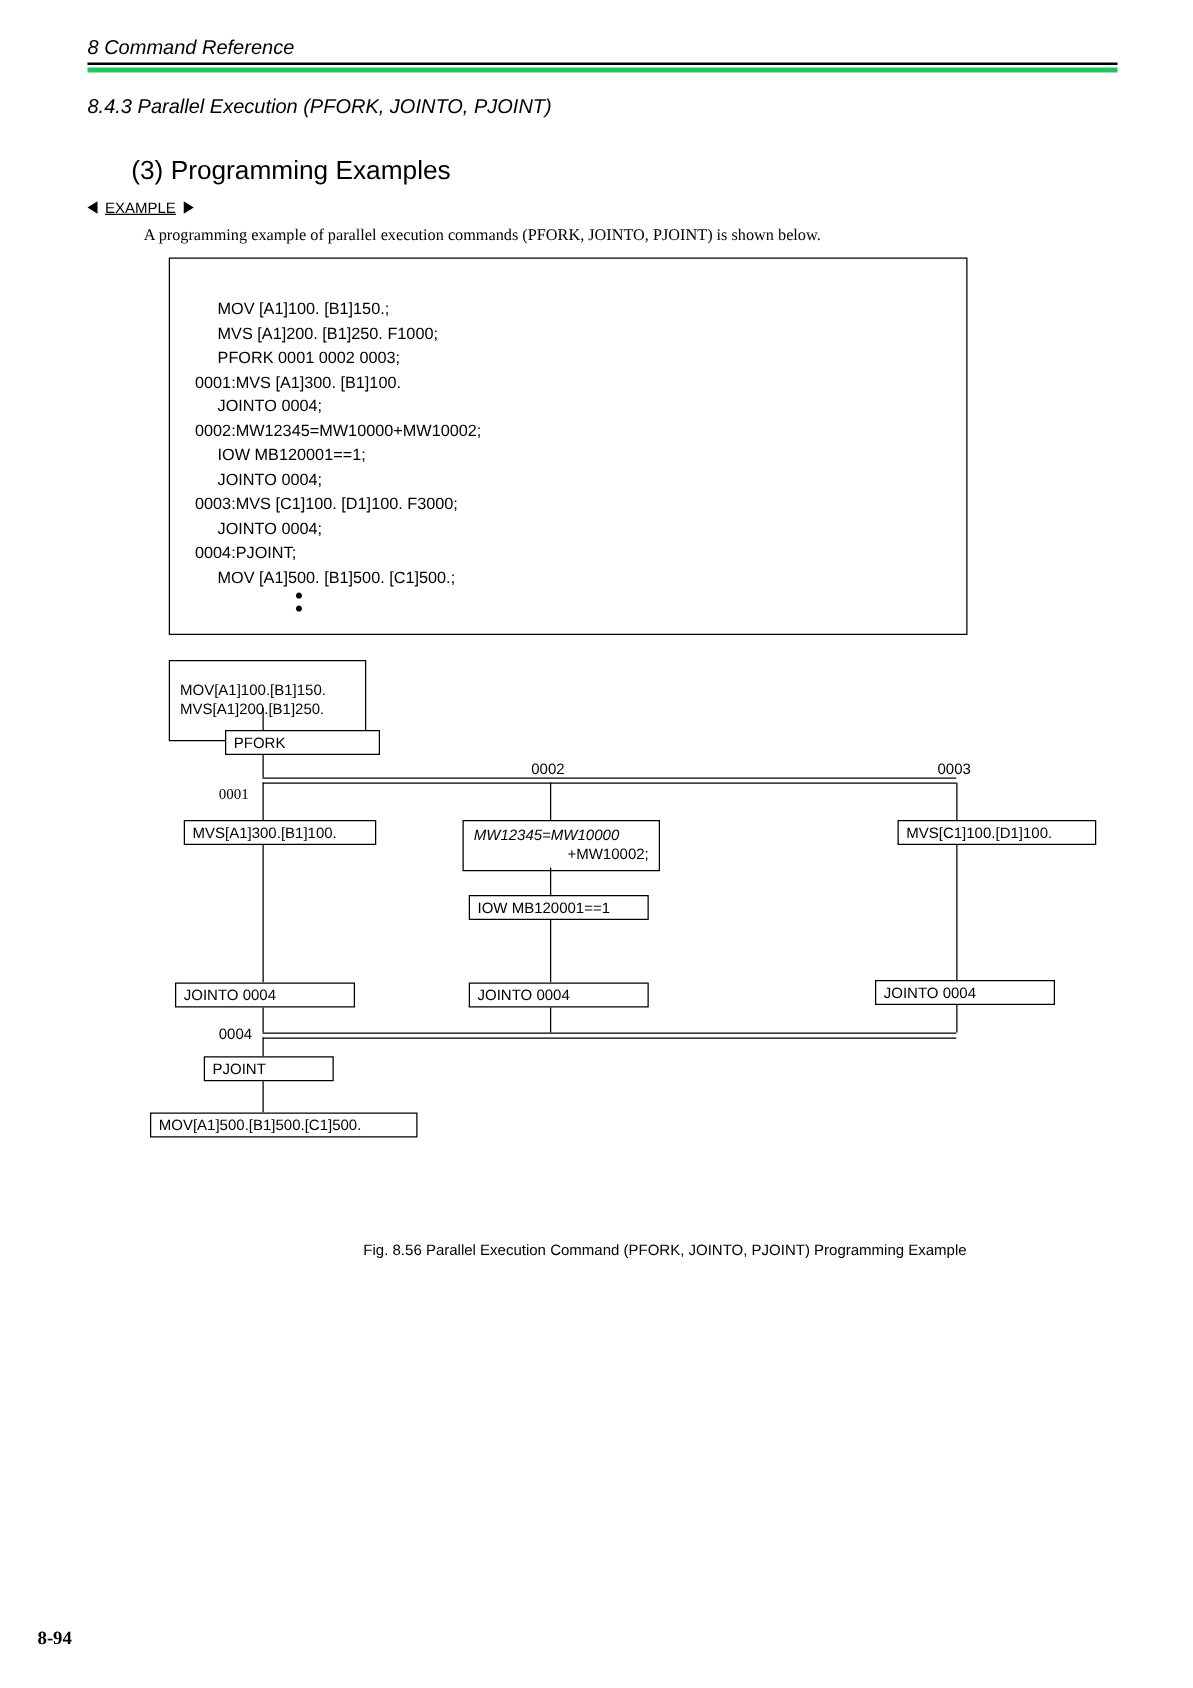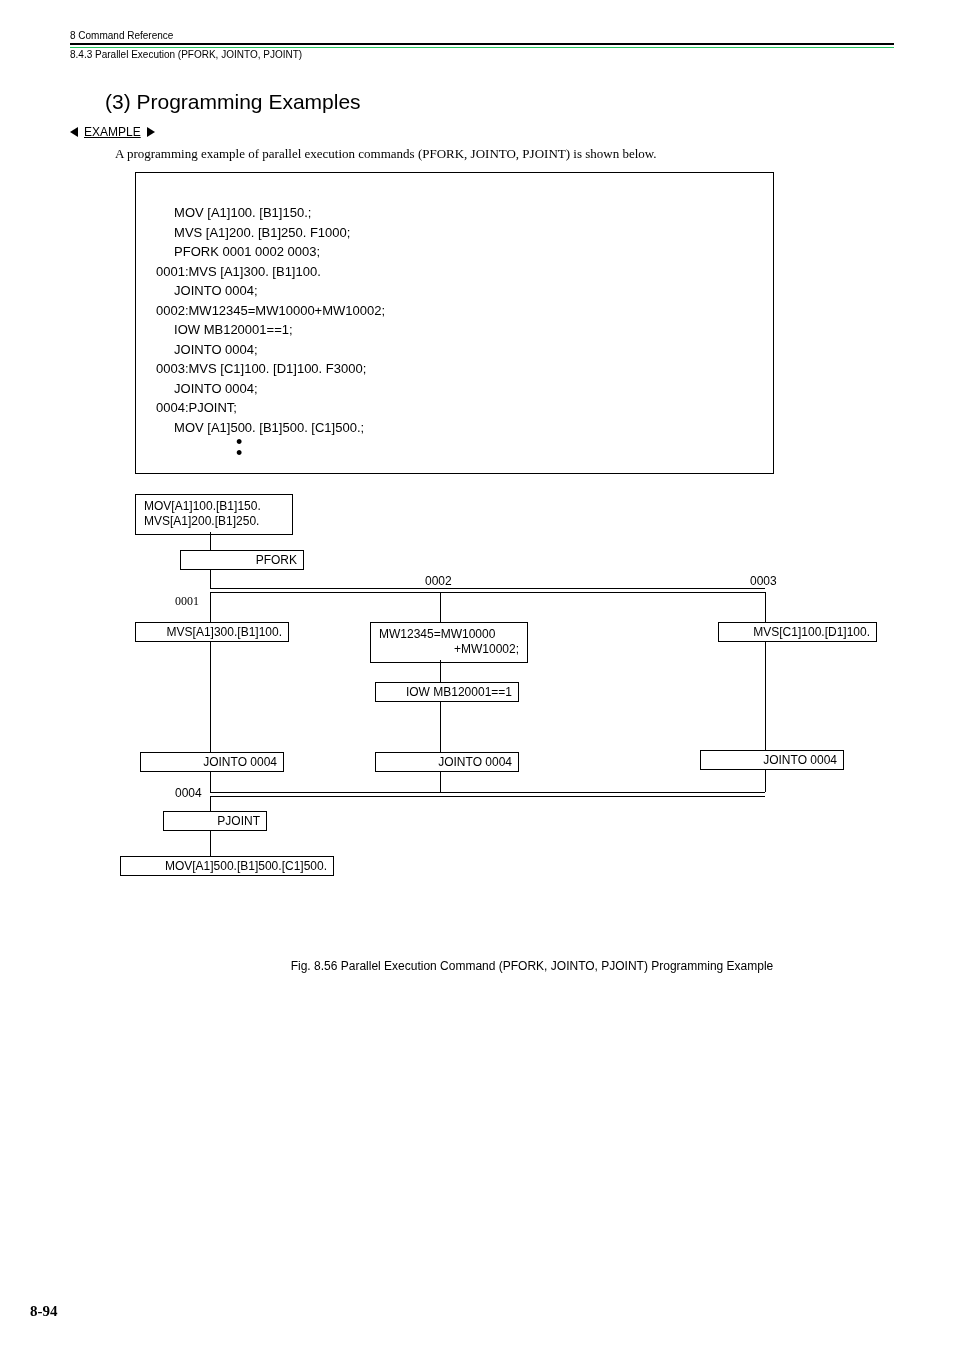--- a/index.html
+++ b/index.html
@@ -8,33 +8,34 @@
     font-family: "Times New Roman", serif;
     background: #fff;
     width: 954px;
     min-height: 1350px;
     position: relative;
     box-sizing: border-box;
     padding: 30px 60px 30px 70px;
   }
   .header-block {
     font-family: Arial, sans-serif;
-    font-size: 10px;
+    font-size: 16px;
     margin-bottom: 30px;
+    font-style: italic;
   }
   .header-top {
     padding-bottom: 2px;
   }
   .header-rule {
     border-bottom: 2px solid #000;
     margin-bottom: 2px;
   }
   .header-sub {
-    padding-top: 1px;
-    border-top: 1px solid #22c55e;
+    padding-top: 19px;
+    border-top: 4px solid #22c55e;
   }
   .section-title {
     font-family: Arial, sans-serif;
     font-size: 21px;
     margin-left: 35px;
     margin-top: 25px;
     margin-bottom: 8px;
   }
   .example-label {
     display: inline-block;
@@ -87,21 +88,21 @@
     width: 780px;
     height: 440px;
     margin-left: 45px;
     font-family: Arial, sans-serif;
     font-size: 12px;
   }
   .dbox {
     position: absolute;
     border: 1px solid #000;
     background: #fff;
-    text-align: right;
+    text-align: left;
     padding: 2px 6px;
     white-space: nowrap;
   }
   .dlabel {
     position: absolute;
     white-space: nowrap;
   }
   .vline { position: absolute; width: 1px; background: #000; }
   .hline { position: absolute; height: 1px; background: #000; }
 
@@ -152,21 +153,21 @@
   <div class="line">0003:MVS [C1]100. [D1]100. F3000;</div>
   <div class="line">     JOINTO 0004;</div>
   <div class="line">0004:PJOINT;</div>
   <div class="line">     MOV [A1]500. [B1]500. [C1]500.;</div>
   <div class="dots">•</div>
   <div class="dots">•</div>
 </div>
 
 <div class="diagram">
 
-  <div class="dbox" style="left:20px; top:0; width:140px; text-align:left; padding:4px 8px; line-height:1.3;">
+  <div class="dbox" style="left:20px; top:0; width:140px; text-align:left; padding:16px 8px; line-height:1.3;">
     <div>MOV[A1]100.[B1]150.</div>
     <div>MVS[A1]200.[B1]250.</div>
   </div>
   <div class="vline" style="left:95px; top:38px; height:18px;"></div>
 
   <div class="dbox" style="left:65px; top:56px; width:110px;">
     <span>PFORK</span>
   </div>
   <div class="vline" style="left:95px; top:76px; height:18px;"></div>
 
@@ -174,31 +175,31 @@
   <div class="hline" style="left:95px; top:98px; width:555px;"></div>
 
   <div class="dlabel" style="left:60px; top:100px;font-family:Liberation Serif, serif;">0001</div>
   <div class="dlabel" style="left:310px; top:80px;text-align:right;">0002</div>
   <div class="dlabel" style="left:635px; top:80px;">0003</div>
 
   <div class="vline" style="left:95px; top:98px; height:30px;"></div>
   <div class="vline" style="left:325px; top:98px; height:30px;"></div>
   <div class="vline" style="left:650px; top:98px; height:30px;"></div>
 
-  <div class="dbox" style="left:20px; top:128px; width:140px;">
+  <div class="dbox" style="left:32px; top:128px; width:140px;">
     <span>MVS[A1]300.[B1]100.</span>
   </div>
   <div class="vline" style="left:95px; top:148px; height:110px;"></div>
   <div class="dbox" style="left:25px; top:258px; width:130px;">
     <span>JOINTO  0004</span>
   </div>
   <div class="vline" style="left:95px; top:278px; height:20px;"></div>
 
   <div class="dbox" style="left:255px; top:128px; width:140px; text-align:right; padding:4px 8px; line-height:1.3;">
-    <div style="text-align:left;">MW12345=MW10000</div>
+    <div style="text-align:left;font-style:italic;">MW12345=MW10000</div>
     <div>+MW10002;</div>
   </div>
   <div class="vline" style="left:325px; top:166px; height:22px;"></div>
   <div class="dbox" style="left:260px; top:188px; width:130px;">
     <span>IOW MB120001==1</span>
   </div>
   <div class="vline" style="left:325px; top:208px; height:50px;"></div>
   <div class="dbox" style="left:260px; top:258px; width:130px;">
     <span>JOINTO 0004</span>
   </div>

